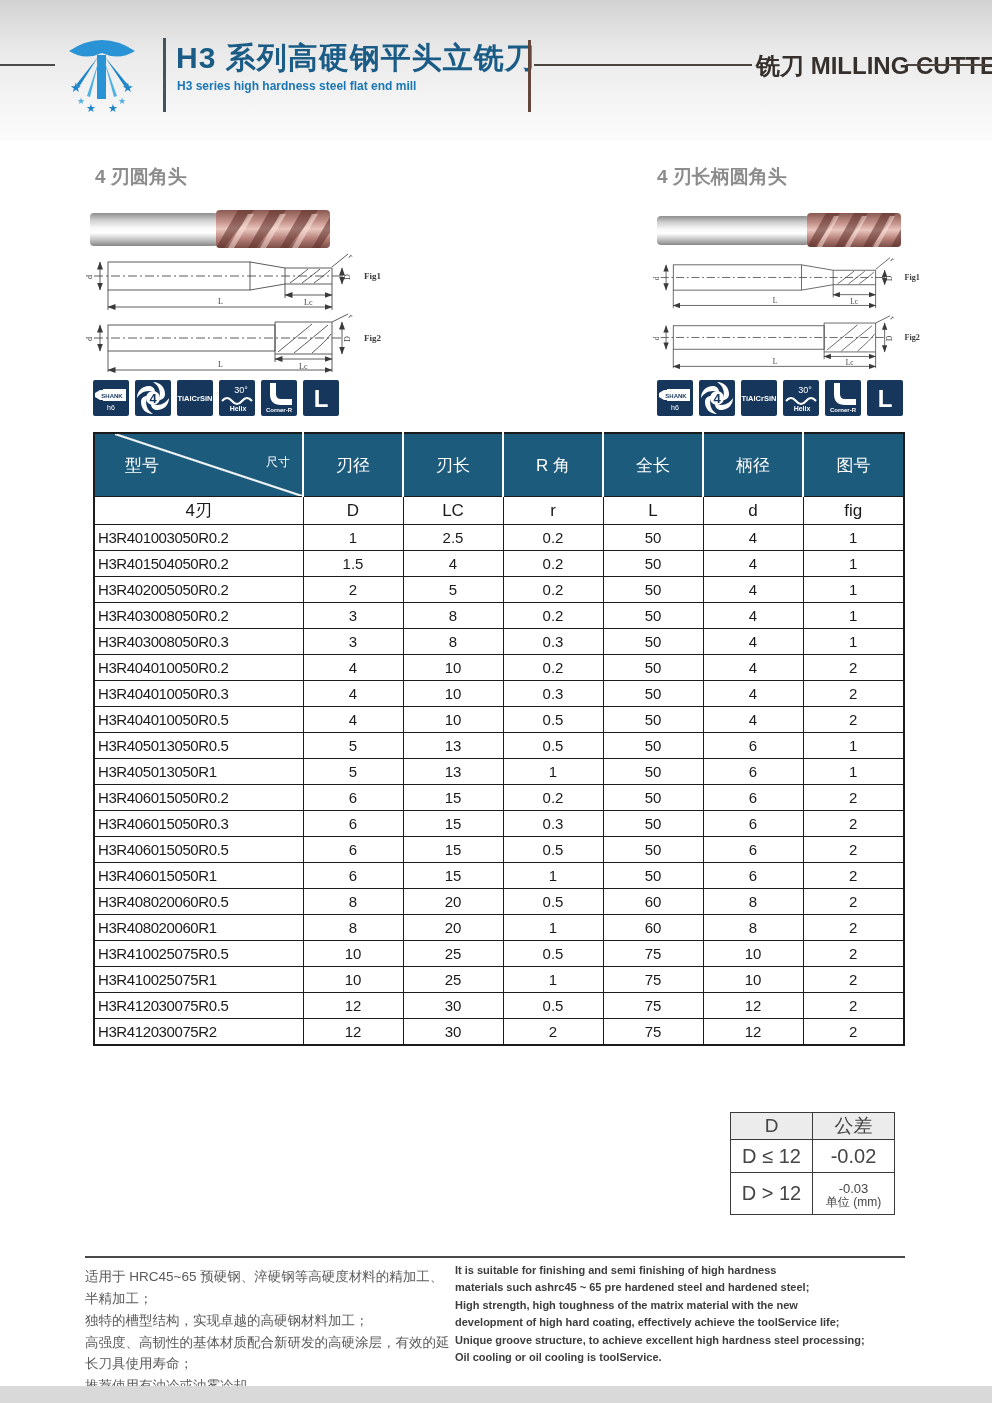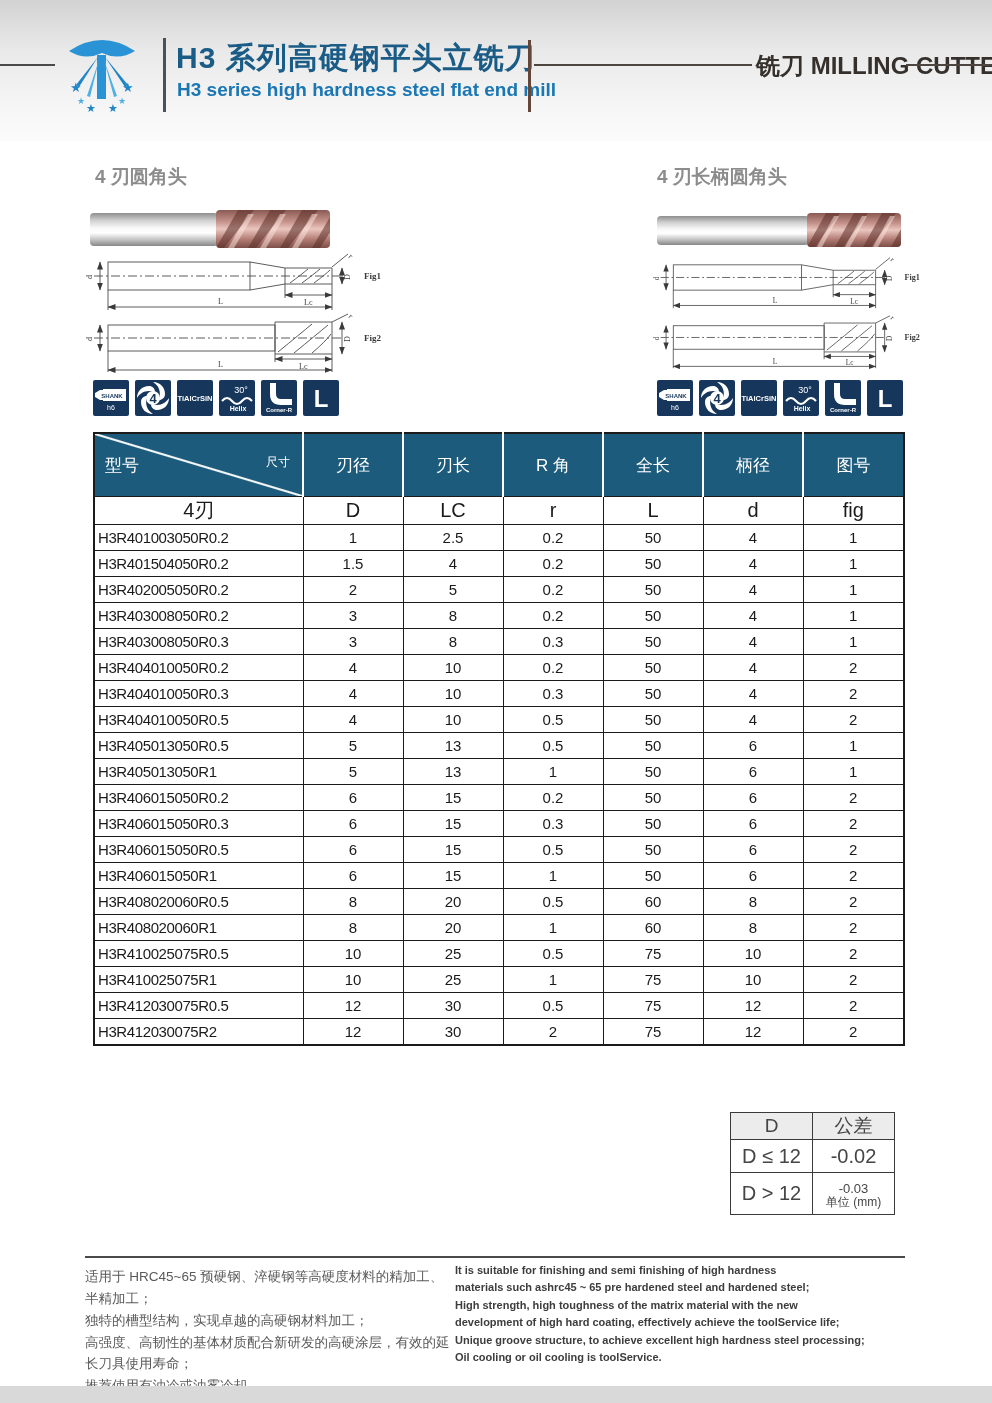--- a/index.html
+++ b/index.html
@@ -10,21 +10,21 @@
   .header-band { position:absolute; left:0; top:0; width:992px; height:141px;
     background:linear-gradient(180deg,#d2d2d2 0%,#e9e9e9 35%,#f7f7f7 80%,#fbfbfb 100%); }
   .rule { position:absolute; height:2px; background:#4d453f; }
   .rule-left  { left:0;   top:64px; width:55px;  background:#4a4a4a; }
   .rule-mid   { left:534px; top:64px; width:218px; }
   .rule-right { left:906px; top:64px; width:86px; }
   .vbar-left  { position:absolute; left:163px; top:38px; width:3px; height:74px; background:#46525c; }
   .vbar-right { position:absolute; left:528px; top:40px; width:3px; height:72px; background:#64463a; }
   .title-cn { position:absolute; left:176px; top:38px; font-size:30px; font-weight:bold;
     color:#1a5c86; letter-spacing:1px; white-space:nowrap; }
-  .title-en { position:absolute; left:177px; top:79px; font-size:19px; font-weight:bold;
+  .title-en { position:absolute; left:177px; top:79px; font-size:12px; font-weight:bold;
     color:#1a77b4; white-space:nowrap; }
   .corner-label { position:absolute; left:756px; top:50px; font-size:24px; font-weight:bold;
     color:#35302c; white-space:nowrap; }
   .logo { position:absolute; left:62px; top:30px; }
 
   
   .section-title { position:absolute; font-size:19px; font-weight:bold; color:#8c8c8c; white-space:nowrap; }
   .st-left  { left:95px;  top:164px; }
   .st-right { left:657px; top:164px; }
 
@@ -45,28 +45,28 @@
   .br-right { left:657px; top:380px; }
   .badge { width:36px; height:36px; background:#16365c; border-radius:2px; position:relative; }
   .badge svg { position:absolute; left:0; top:0; }
   .badge text { font-family:"Liberation Sans", sans-serif; }
 
   
   .spec-wrap { position:absolute; left:93px; top:432px; }
   table.spec { border-collapse:collapse; table-layout:fixed; width:810px; border:2px solid #1b1b1b; }
   table.spec th.main { background:#1d5b7c; color:#fff; font-size:17px; font-weight:normal;
     height:62px; border-left:2px solid #fff; border-bottom:1.5px solid #1b1b1b; }
-  table.spec th.main:first-child { border-left:none; }
+  table.spec th.main:first-child { border-left:none;padding-left:20px; }
   .diag-cell { position:relative; width:100%; height:62px;
     background-image:linear-gradient(to right top, transparent calc(50% - 1.6px),
       rgba(255,255,255,.95) calc(50% - 0.5px), rgba(255,255,255,.95) calc(50% + 0.5px),
       transparent calc(50% + 1.6px)); }
   .diag-cell .tl { position:absolute; left:10px; top:20px; color:#fff; font-size:17px; }
   .diag-cell .br { position:absolute; right:12px; top:20px; color:#fff; font-size:12px; }
-  table.spec th.sub { background:#fff; color:#1a1a1a; font-weight:normal; font-size:20px;
+  table.spec th.sub { background:#fff; color:#1a1a1a; font-weight:normal; font-size:17px;
     height:28px; border:1px solid #1b1b1b; }
   table.spec td { border:1px solid #1b1b1b; text-align:center; font-size:15px; height:26px;
     color:#1a1a1a; padding:0; font-stretch:condensed; }
   table.spec td.model { text-align:left; padding-left:3px; letter-spacing:-0.4px; }
 
   
   .tol-wrap { position:absolute; left:730px; top:1112px; }
   table.tol { border-collapse:collapse; table-layout:fixed; width:164px; border:1.5px solid #3a3a3a;
     color:#454545; }
   table.tol th { background:#ececec; font-weight:normal; font-size:19px; height:26px;

